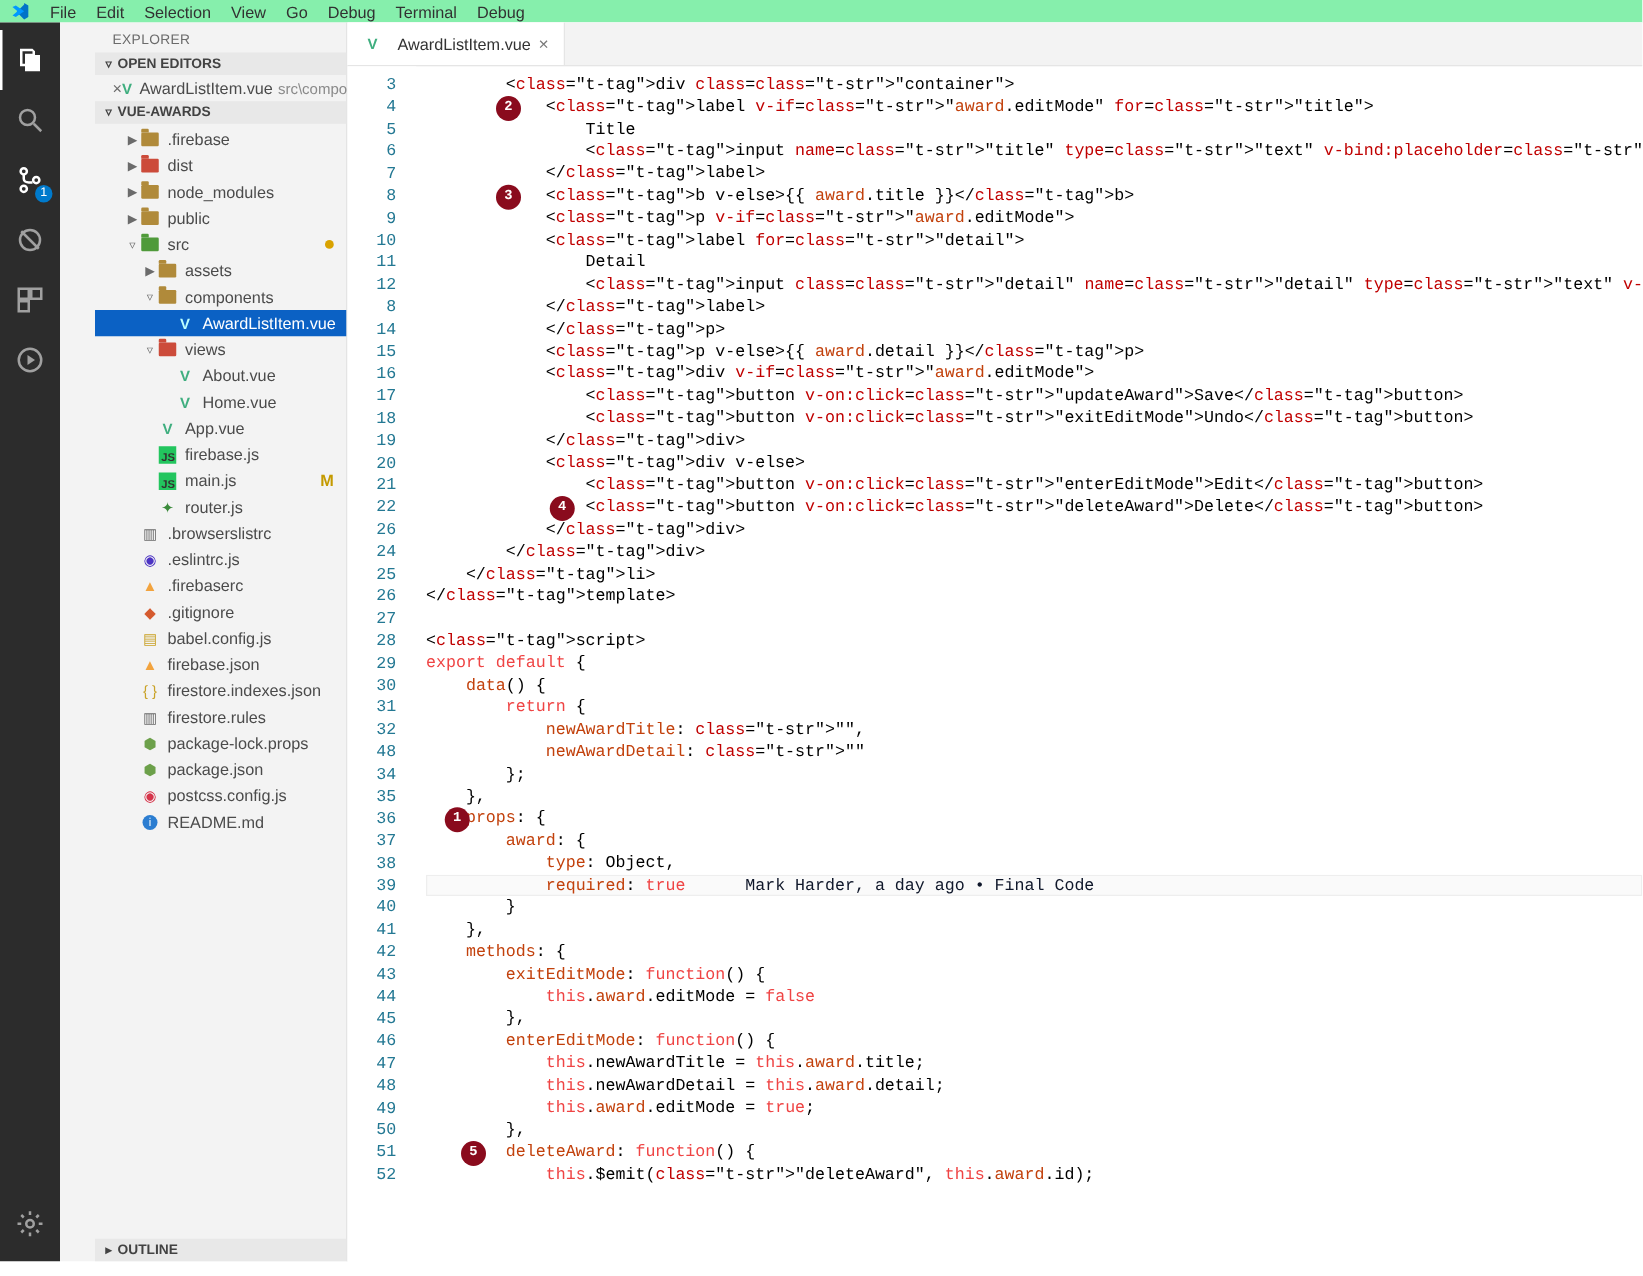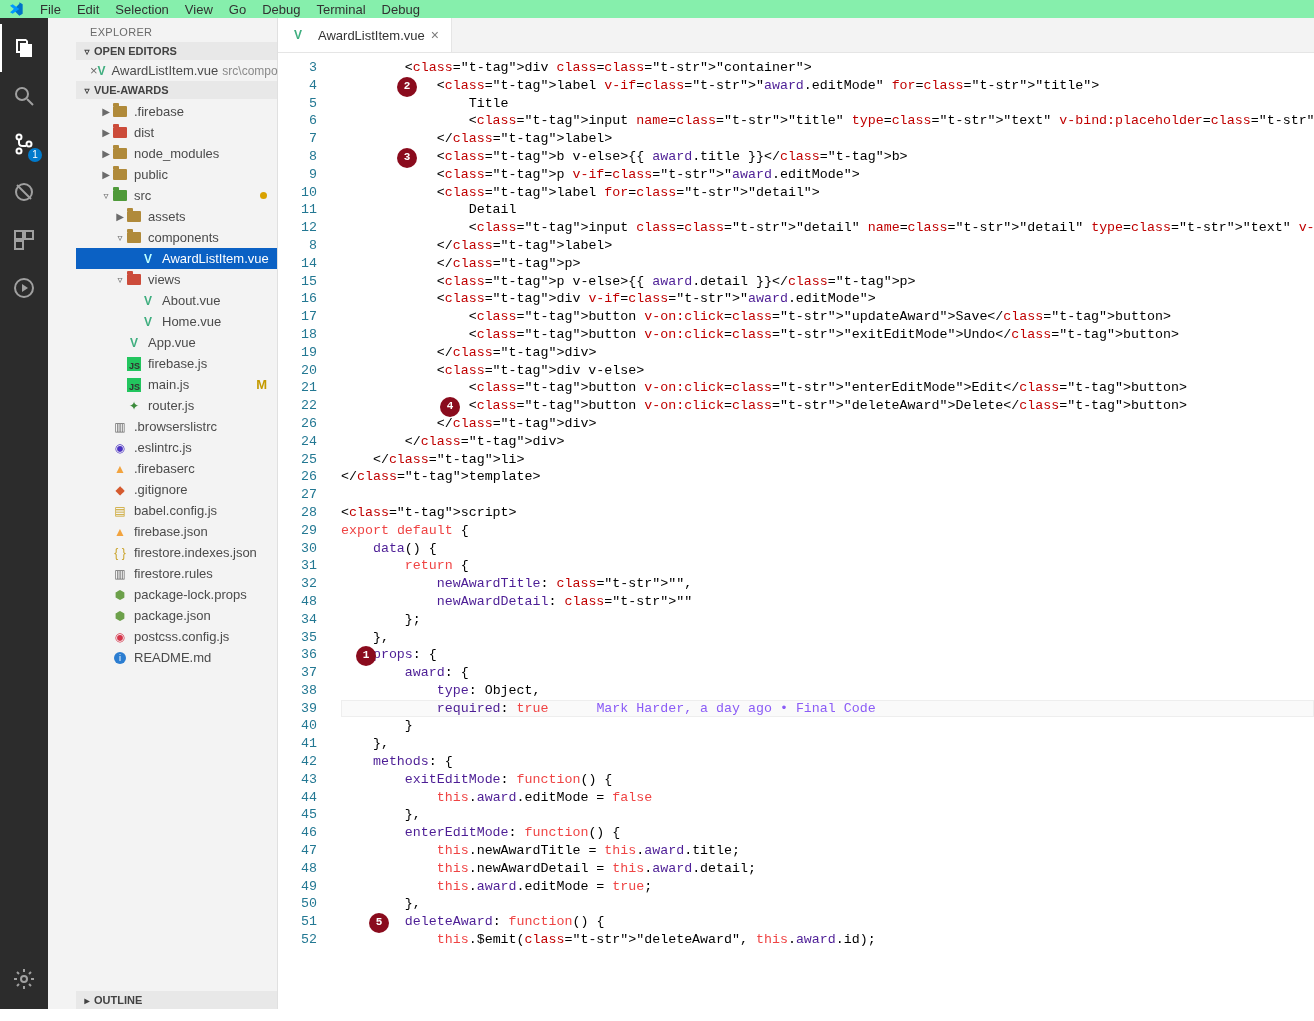--- a/index.html
+++ b/index.html
@@ -42,22 +42,22 @@
   .tab { display:flex; align-items:center; padding:0 12px; background:#ffffff; border-right:1px solid #e5e5e5; font-size:13px; color:#333; gap:6px; }
   .tab .close-x { color:#7a7a7a; font-size:14px; cursor:pointer; }
   .code-area { display:flex; flex:1; overflow:hidden; font-family: Consolas, "Courier New", monospace; font-size:13.3px; line-height:17.8px; }
   .gutter { width:55px; text-align:right; color:#237893; padding:6px 16px 0 0; user-select:none; background:#fff; }
   .gutter div { height:17.8px; }
   .code { flex:1; padding:6px 0 0 8px; white-space:pre; color:#000; position:relative; overflow-y:hidden;}
   .code .line { height:17.8px; position:relative; }
   .code .line.current { background:#fafafa; box-shadow: inset 0 0 0 1px #eee;}
   .t-attr { color:#c00000; }
   .t-kw { color:#ef4444; }
-  .t-prop { color:#4c1d95; }
-  .t-comment { color:#8b5cf6; }
+  .t-prop { color:#c2410c; }
+  .t-comment { color:#0f172a; }
 
   .circ { display:inline-flex; width:20px; height:20px; border-radius:50%; background:#8a0b1d; color:#fff; align-items:center; justify-content:center; font-size:11px; font-weight:700; position:absolute; }
   .circ.c1 { left:15px; }
   .circ.cpre { left:56px; }
   .circ.cdel { left:99px; }
   .circ.cmeth { left:28px; }
 
   .folder-ico { width:14px; height:11px; background:#b08a3a; border-radius:1px; position:relative; display:inline-block; }
   .folder-ico::before{content:"";position:absolute;top:-3px;left:0;width:6px;height:3px;background:#b08a3a;border-radius:1px 1px 0 0;}
   .folder-green { background:#4f9a3a;} .folder-green::before{background:#4f9a3a;}

